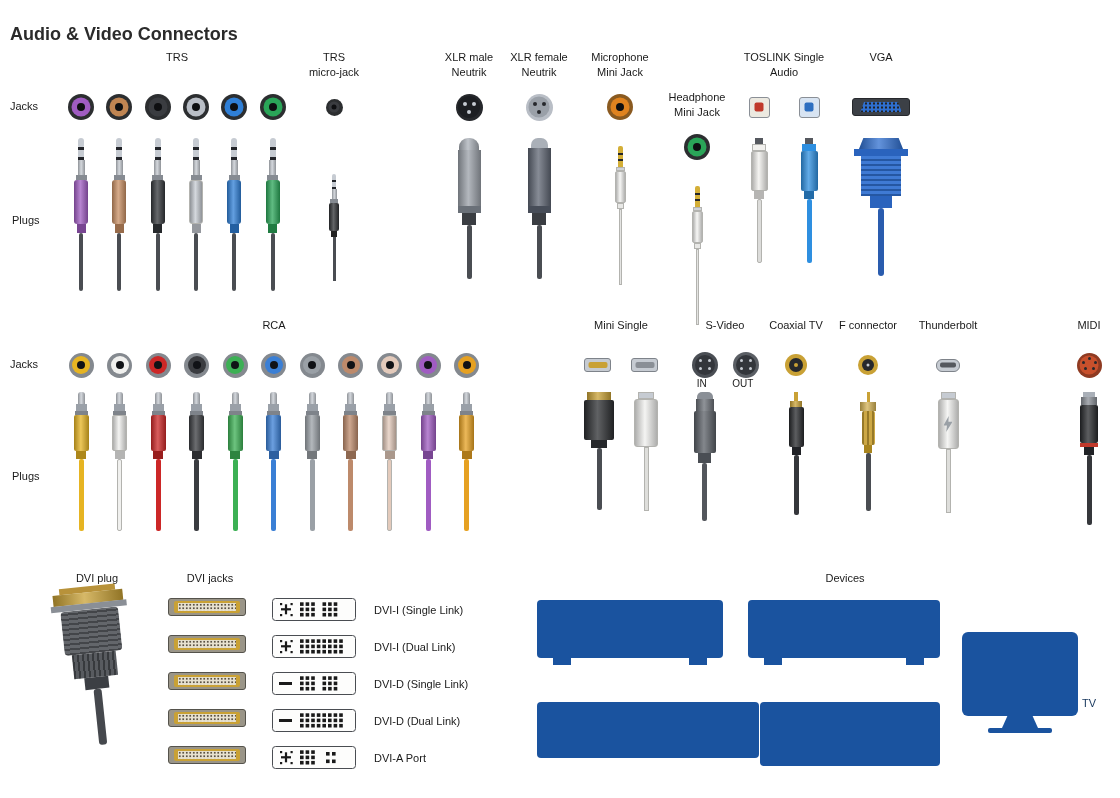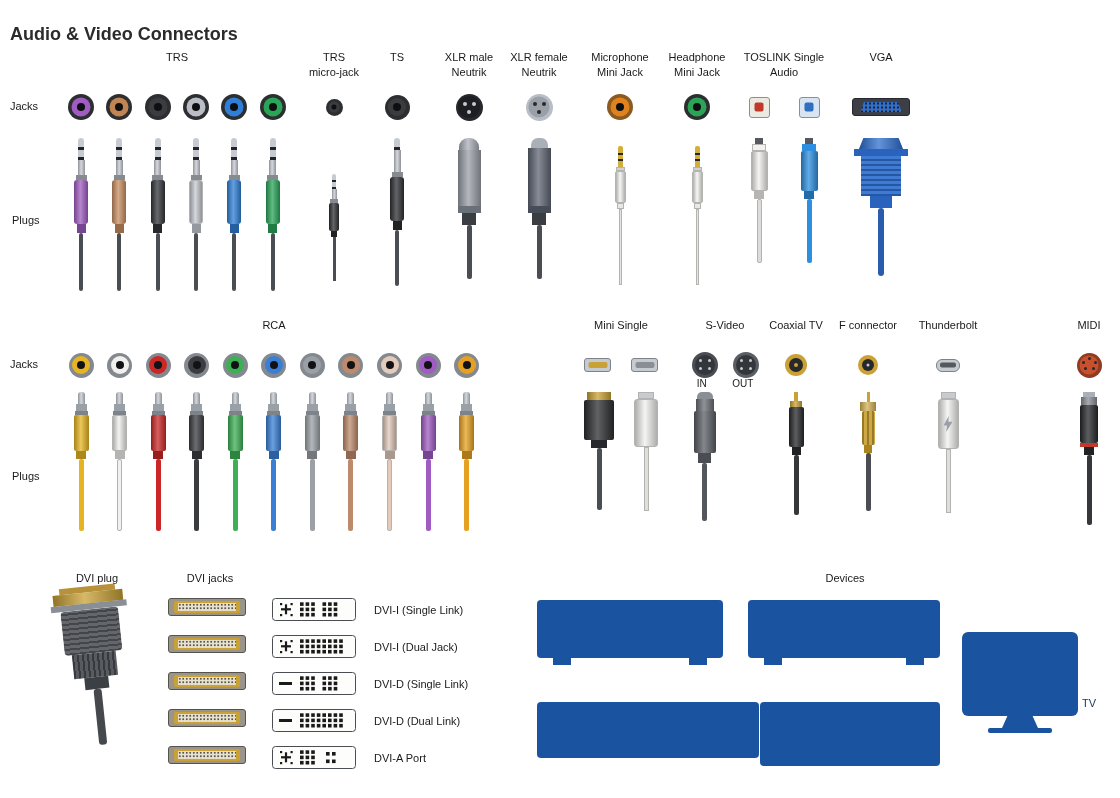--- a/index.html
+++ b/index.html
@@ -158,40 +158,20 @@
           <div style="width: 4px; height: 5px; background: rgb(198, 203, 210);"></div>
           <div style="width: 4px; height: 2px; background: rgb(35, 37, 42);"></div>
           <div style="width: 5px; height: 10px; background: linear-gradient(90deg, rgba(0, 0, 0, 0.28), rgba(255, 255, 255, 0.25) 45%, rgba(0, 0, 0, 0.28)) rgb(198, 203, 210);"></div>
           <div style="width: 8px; height: 4px; background: rgb(134, 139, 146);"></div>
           <div style="width: 10px; height: 28px; background: linear-gradient(90deg, rgba(0, 0, 0, 0.28), rgba(255, 255, 255, 0.25) 45%, rgba(0, 0, 0, 0.28)) rgb(46, 48, 51); border-radius: 2px;"></div>
           <div style="width: 6px; height: 6px; background: rgb(34, 34, 34);"></div>
           <div style="width: 3px; height: 44px; background: rgb(74, 77, 82);"></div>
         </div>
       </div>
     </div>
-    <div class="group" style="left: 372px; width: 50px;">
-      <div class="group-label">TS</div>
-      <div class="jacks-strip">
-        <div style="position: relative; width: 25px; height: 25px; background: rgb(44, 46, 48); border-radius: 50%;">
-          <div class="ctr" style="width: 18px; height: 18px; background: rgb(58, 60, 64); border-radius: 50%;"></div>
-          <div class="ctr" style="width: 8px; height: 8px; background: rgb(14, 15, 17); border-radius: 50%;"></div>
-        </div>
-      </div>
-      <div class="plugs-strip">
-        <div class="plug">
-          <div style="width: 6px; height: 9px; background: rgb(198, 203, 210); border-radius: 3px 3px 1px 1px;"></div>
-          <div style="width: 6px; height: 3px; background: rgb(35, 37, 42);"></div>
-          <div style="width: 7px; height: 22px; background: linear-gradient(90deg, rgba(0, 0, 0, 0.28), rgba(255, 255, 255, 0.25) 45%, rgba(0, 0, 0, 0.28)) rgb(198, 203, 210);"></div>
-          <div style="width: 11px; height: 5px; background: rgb(134, 139, 146);"></div>
-          <div style="width: 14px; height: 44px; background: linear-gradient(90deg, rgba(0, 0, 0, 0.28), rgba(255, 255, 255, 0.25) 45%, rgba(0, 0, 0, 0.28)) rgb(46, 48, 51); border-radius: 3px;"></div>
-          <div style="width: 9px; height: 9px; background: rgb(34, 34, 34);"></div>
-          <div style="width: 4px; height: 56px; background: rgb(74, 77, 82); border-radius: 2px;"></div>
-        </div>
-      </div>
-    </div>
     <div class="group" style="left: 432px; width: 74px;">
       <div class="group-label">XLR male
 Neutrik</div>
       <div class="jacks-strip">
         <div style="position: relative; width: 27px; height: 27px; background: rgb(38, 40, 44); border-radius: 50%;">
           <div class="ctr" style="width: 22px; height: 22px; background: rgb(28, 30, 34); border-radius: 50%;"></div>
           <div style="position: absolute; left: 7px; top: 8px; width: 4px; height: 4px; background: rgb(198, 203, 210); border-radius: 50%;"></div>
           <div style="position: absolute; left: 16px; top: 8px; width: 4px; height: 4px; background: rgb(198, 203, 210); border-radius: 50%;"></div>
           <div style="position: absolute; left: 11.5px; top: 16px; width: 4px; height: 4px; background: rgb(198, 203, 210); border-radius: 50%;"></div>
         </div>
@@ -243,21 +223,21 @@
           <div style="width: 5px; height: 4px; background: rgb(212, 175, 55);"></div>
           <div style="width: 5px; height: 2px; background: rgb(35, 37, 42);"></div>
           <div style="width: 5px; height: 6px; background: rgb(212, 175, 55);"></div>
           <div style="width: 9px; height: 4px; background: rgb(207, 211, 216); border: 1px solid rgb(179, 179, 175); box-sizing: border-box;"></div>
           <div style="width: 11px; height: 32px; background: linear-gradient(90deg, rgba(0, 0, 0, 0.28), rgba(255, 255, 255, 0.25) 45%, rgba(0, 0, 0, 0.28)) rgb(244, 244, 242); border-radius: 2px; border: 1px solid rgb(179, 179, 175); box-sizing: border-box;"></div>
           <div style="width: 7px; height: 6px; background: rgb(232, 232, 230); border: 1px solid rgb(179, 179, 175); box-sizing: border-box;"></div>
           <div style="width: 3px; height: 76px; background: rgb(228, 228, 226); border: 1px solid rgb(179, 179, 175); box-sizing: border-box;"></div>
         </div>
       </div>
     </div>
-    <div class="group" style="left: 662px; width: 70px;">
+    <div class="group" style="left: 662px; width: 70px; margin-top: 40px;">
       <div class="group-label">Headphone
 Mini Jack</div>
       <div class="jacks-strip">
         <div style="position: relative; width: 26px; height: 26px; background: rgb(44, 46, 48); border-radius: 50%;">
           <div class="ctr" style="width: 19px; height: 19px; background: rgb(42, 165, 88); border-radius: 50%;"></div>
           <div class="ctr" style="width: 8px; height: 8px; background: rgb(14, 15, 17); border-radius: 50%;"></div>
         </div>
       </div>
       <div class="plugs-strip">
         <div class="plug" style="margin-top: 8px;">
@@ -695,21 +675,21 @@
           <rect x="56" y="4.3" width="3.6" height="3.6" fill="#1a1a1a"></rect>
           <rect x="56" y="9.6" width="3.6" height="3.6" fill="#1a1a1a"></rect>
           <rect x="56" y="14.9" width="3.6" height="3.6" fill="#1a1a1a"></rect>
           <rect x="61.6" y="4.3" width="3.6" height="3.6" fill="#1a1a1a"></rect>
           <rect x="61.6" y="9.6" width="3.6" height="3.6" fill="#1a1a1a"></rect>
           <rect x="61.6" y="14.9" width="3.6" height="3.6" fill="#1a1a1a"></rect>
           <rect x="67.2" y="4.3" width="3.6" height="3.6" fill="#1a1a1a"></rect>
           <rect x="67.2" y="9.6" width="3.6" height="3.6" fill="#1a1a1a"></rect>
           <rect x="67.2" y="14.9" width="3.6" height="3.6" fill="#1a1a1a"></rect>
         </svg>
-        <span class="port-label">DVI-I (Dual Jack)</span>
+        <span class="port-label">DVI-I (Dual Link)</span>
       </div>
       <div class="port-row" style="top: 102px;">
         <svg width="84" height="23">
           <rect x="0.5" y="0.5" width="83" height="22" rx="3" fill="#fdfdfc" stroke="#4a4d52"></rect>
           <rect x="7" y="10" width="13" height="3" fill="#1a1a1a"></rect>
           <rect x="28" y="4.3" width="3.6" height="3.6" fill="#1a1a1a"></rect>
           <rect x="28" y="9.6" width="3.6" height="3.6" fill="#1a1a1a"></rect>
           <rect x="28" y="14.9" width="3.6" height="3.6" fill="#1a1a1a"></rect>
           <rect x="33.6" y="4.3" width="3.6" height="3.6" fill="#1a1a1a"></rect>
           <rect x="33.6" y="9.6" width="3.6" height="3.6" fill="#1a1a1a"></rect>

